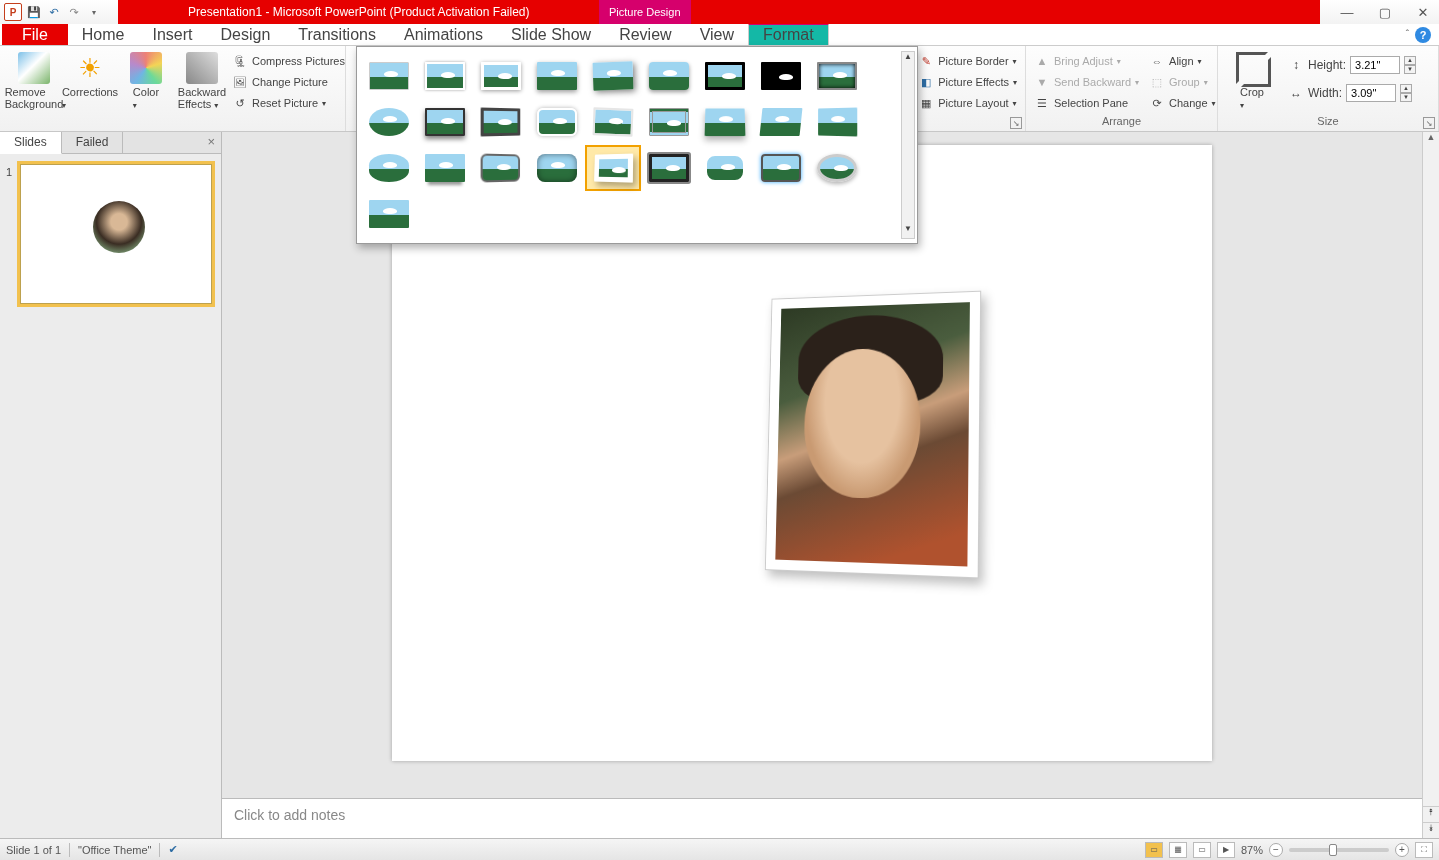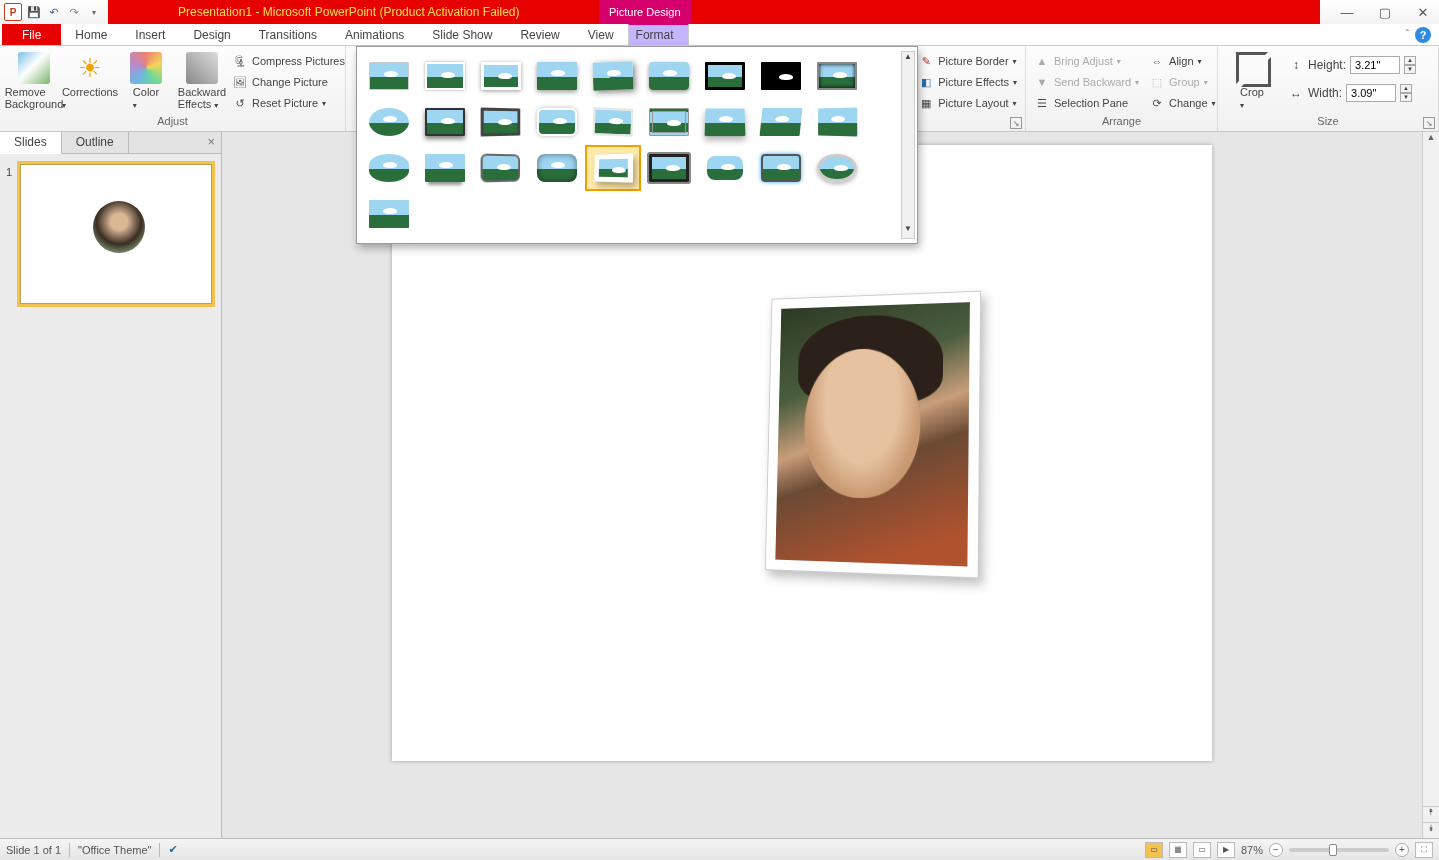--- a/index.html
+++ b/index.html
@@ -3,31 +3,31 @@
 <meta charset="utf-8">
 <style>
 * { margin: 0; padding: 0; box-sizing: border-box; font-family: "Segoe UI", Tahoma, sans-serif; }
 body { background: #fff; width: 1439px; height: 860px; overflow: hidden; position: relative; font-size: 12px; color: #444; }
 
 
 .titlebar { height: 24px; background: linear-gradient(#fff,#f3f3f3); display: flex; align-items: center; position: relative; }
 .qat { display: flex; align-items: center; gap: 4px; padding: 0 4px; }
 .qat-icon { width: 16px; height: 16px; display: flex; align-items: center; justify-content: center; font-size: 11px; }
 .ppt-icon { width: 18px; height: 18px; border: 1px solid #c43e1c; color: #c43e1c; font-weight: bold; font-size: 10px; display: flex; align-items: center; justify-content: center; border-radius: 2px; background: #fff; }
-.titlebar-red { position: absolute; left: 108px; right: 119px; top: 0; height: 24px; background: #e60000; color: #fde047; display: flex; align-items: center; }
+.titlebar-red { position: absolute; left: 118px; right: 119px; top: 0; height: 24px; background: #e60000; color: #ffffff; display: flex; align-items: center; }
 .title-text { margin-left: 70px; font-size: 12px; }
 .picture-tools-tab { position: absolute; left: 599px; top: 0; height: 24px; background: #d6006c; color: #fff; padding: 0 10px; display: flex; align-items: center; font-size: 11px; }
 .window-controls { position: absolute; right: 6px; top: 0; display: flex; gap: 18px; align-items: center; height: 24px; }
 .win-ctrl { width: 20px; height: 20px; display: flex; align-items: center; justify-content: center; font-size: 13px; color: #555; }
 
 
 .tabs { height: 22px; display: flex; align-items: stretch; border-bottom: 1px solid #ccc; }
-.tab { padding: 0 14px; display: flex; align-items: center; font-size: 12px; color: #444; }
+.tab { padding: 0 14px; display: flex; align-items: center; font-size: 16px; color: #444; }
 .tab.file { background: #e60000; color: #fff; padding: 0 20px; margin-left: 2px; }
-.tab.format { border-top: 2px solid #d6006c; border-left: 1px solid #ccc; border-right: 1px solid #ccc; background: #c4b5fd; margin-top: -1px; padding-left: 7px; }
+.tab.format { border-top: 2px solid #d6006c; border-left: 1px solid #ccc; border-right: 1px solid #ccc; background: #14b8a6; margin-top: -1px; }
 .tabs-right { margin-left: auto; display:flex; align-items:center; gap:6px; padding-right:8px; }
 .help-icon { width:16px; height:16px; border-radius:50%; background:#2f8ae2; color:#fff; font-size:11px; font-weight:bold; display:flex; align-items:center; justify-content:center; }
 
 
 .ribbon { height: 86px; background: linear-gradient(#fdfdfd,#f1f1f1); border-bottom: 1px solid #c7c7c7; display: flex; }
 .ribbon-group { border-right: 1px solid #ddd; display:flex; flex-direction:column; position:relative; }
 .group-body { flex:1; display:flex; align-items:flex-start; padding: 4px 6px 0 6px; }
 .group-label { height: 16px; font-size: 11px; color: #666; text-align: center; }
 .big-btn { display:flex; flex-direction:column; align-items:center; justify-content:flex-start; padding: 2px 4px; min-width: 56px; }
 .big-btn .icon { width: 32px; height: 32px; margin-bottom: 2px; }
@@ -176,21 +176,20 @@
             <span class="small-icon">🖼</span>
             <span>Change Picture</span>
           </div>
         <div class="small-btn-row">
             <span class="small-icon">↺</span>
             <span>Reset Picture</span> 
             <span style="font-size:8px;">▾</span>
           </div>
       </div>
     </div>
-    <div class="group-label">Adjust</div>
   </div>
 
   <div class="ribbon-group" style="width:680px;">
     <div class="group-body">
       <div class="gallery-wrap">
         
       </div>
       <div style="display:flex;flex-direction:column;gap:3px;padding-top:2px;margin-left:auto;">
         <div class="small-btn-row">
             <span class="small-icon red-pen">✎</span>
@@ -374,41 +373,44 @@
   <div class="drop-scroll">
     <span>▲</span>
     <span>▼</span>
   </div>
 </div>
 
 <div class="workspace">
   <div class="left-panel">
     <div class="panel-tabs">
       <div class="panel-tab active">Slides</div>
-      <div class="panel-tab">Outline</div>
+      <div class="panel-tab">Failed</div>
       <div class="panel-close">×</div>
     </div>
     <div class="thumb-list">
       <div class="slide-thumb-wrap">
         <div class="slide-num">1</div>
         <div class="slide-thumb">
           <div class="circ"></div>
         </div>
       </div>
     </div>
   </div>
 
   <div class="main-area">
     <div class="slide-canvas">
       <div class="photo">
         <div class="photo-inner">
           <div class="hair"></div>
           <div class="face"></div>
         </div>
       </div>
+    </div>
+    <div class="notes-area">
+      <span>Click to add notes</span>
     </div>
     <div class="right-scroll">
       <div class="arr">▲</div>
       <div class="nav-btns">
         <div>⯭</div>
         <div>⯯</div>
       </div>
     </div>
   </div>
 </div>

